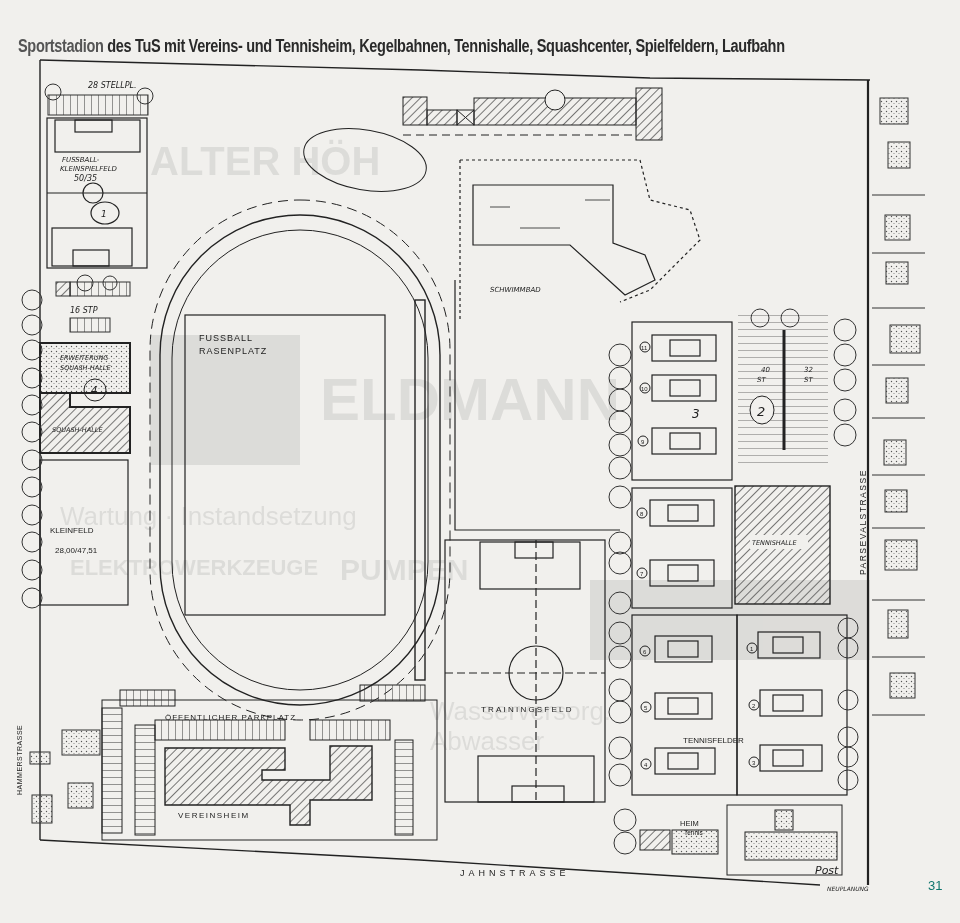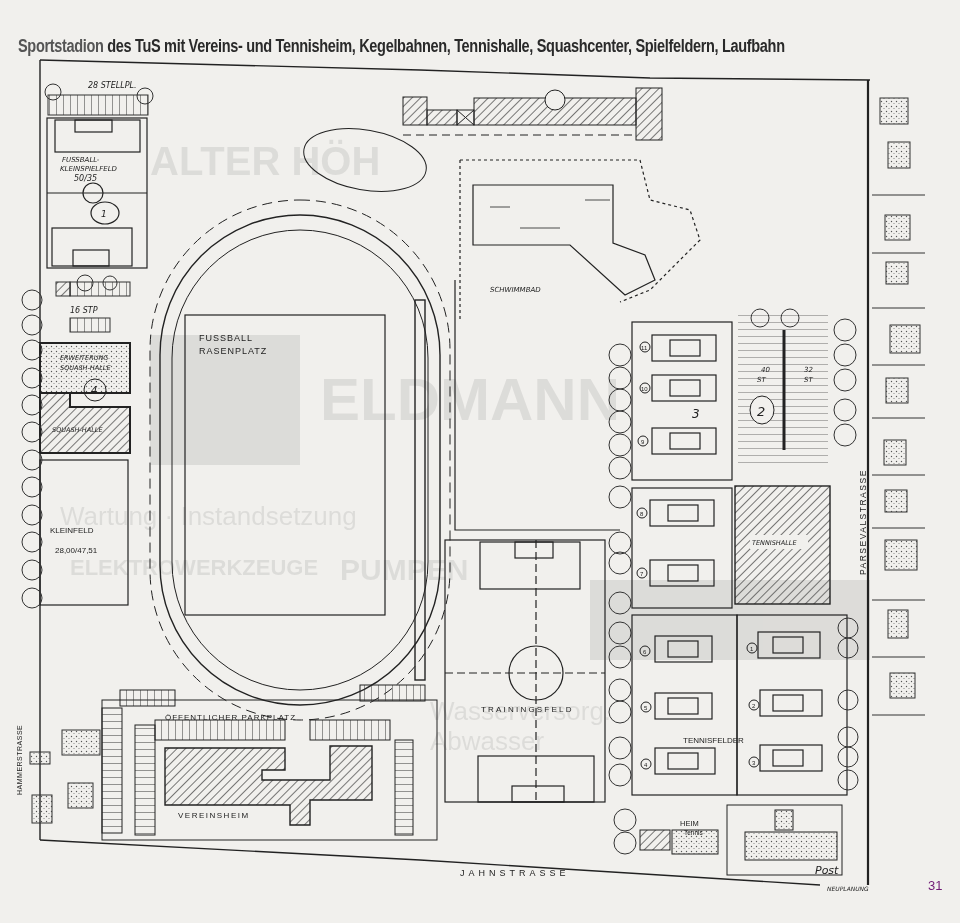--- a/index.html
+++ b/index.html
@@ -1,19 +1,19 @@
 <!DOCTYPE html>
 <html><head>
 <meta charset="utf-8">
 <style>
   html,body{margin:0;padding:0;}
   body{width:960px;height:923px;background:#f1f0ed;position:relative;overflow:hidden;font-family:"Liberation Sans",sans-serif;color:#222;}
   .title{position:absolute;left:18px;top:36px;font-family:"Liberation Sans",sans-serif;font-weight:bold;font-size:17.5px;letter-spacing:-0.4px;color:#2a2a2a;transform:scaleX(0.83);transform-origin:left top;white-space:nowrap;}
   .title .first{color:#555;}
-  .page-num{position:absolute;left:928px;top:878px;font-size:13px;color:#701a75;}
+  .page-num{position:absolute;left:928px;top:878px;font-size:13px;color:#0f766e;}
   svg{position:absolute;left:0;top:0;}
   .lbl{font-family:"Liberation Sans",sans-serif;fill:#222;}
   .hand{font-family:"DejaVu Sans",sans-serif;font-style:italic;fill:#222;}
 </style>
 </head>
 <body>
 
 <div class="title"><span class="first">Sportstadion</span><span> des TuS mit Vereins- und Tennisheim, Kegelbahnen, Tennishalle, Squashcenter, Spielfeldern, Laufbahn</span></div>
 
 <svg width="960" height="923" viewBox="0 0 960 923" xmlns="http://www.w3.org/2000/svg">

